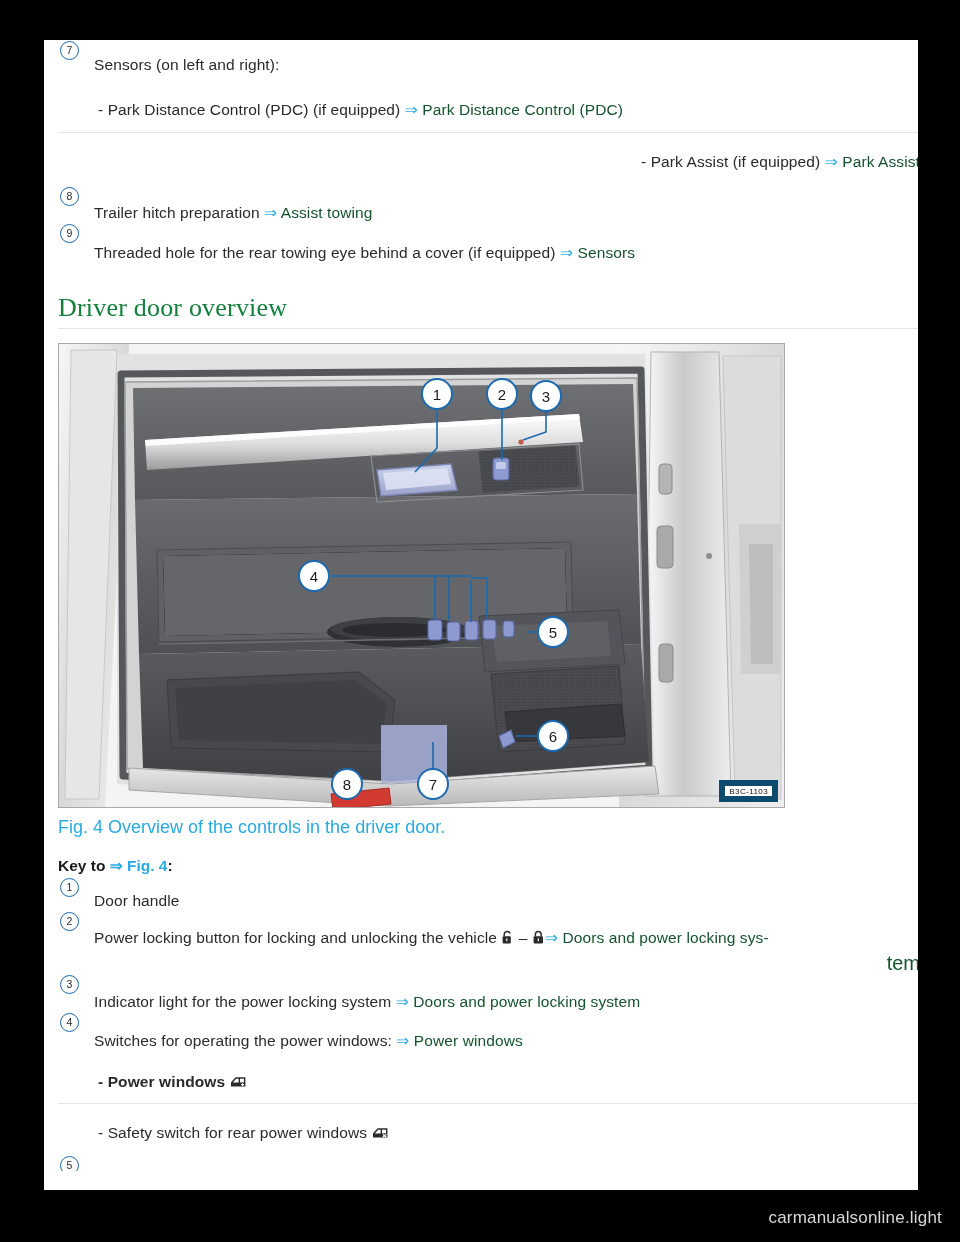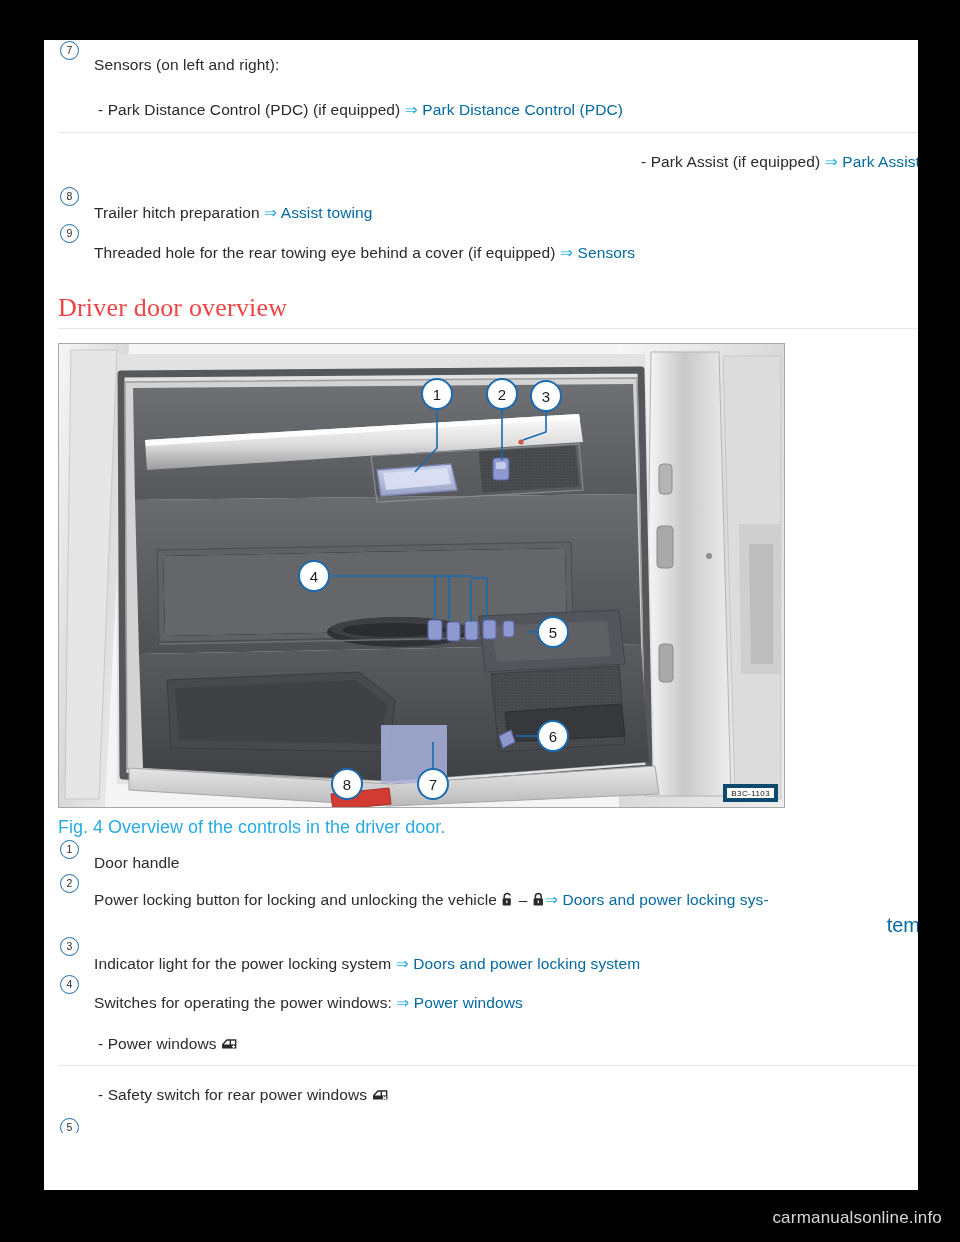--- a/index.html
+++ b/index.html
@@ -45,34 +45,34 @@
     border: 1.6px solid #1a6ab0;
     border-radius: 50%;
     color: #2a2a2a;
     font-size: 10.5px;
     line-height: 16px;
     text-align: center;
     font-family: "Liberation Sans", sans-serif;
     background: #fff;
   }
 
-  .lnk { color: #0369a1; }
+  .lnk { color: #14532d; }
   .arw { color: #29ABE2; }
 
   .sep {
     height: 1px;
     background: #e3e6e8;
     margin: 0;
   }
 
   
   h2.section-title {
     font-family: "Liberation Serif", serif;
     font-weight: normal;
-    color: #ef4444;
+    color: #15803d;
     font-size: 26px;
     margin: 0;
     padding: 0 0 5px 0;
     letter-spacing: .2px;
   }
   .title-rule {
     height: 1px;
     background: #e3e6e8;
     margin-bottom: 14px;
   }
@@ -114,21 +114,21 @@
     color: #d8d8d8;
     font-size: 17px;
     font-family: "Liberation Sans", sans-serif;
     letter-spacing: .2px;
   }
   .figlabel {
     position: absolute;
     right: 6px;
     bottom: 5px;
     background: #ffffff;
-    border: 4px solid #0c4a6e;
+    border: 6px solid #0c4a6e;
     color: #111;
     font-size: 8px;
     font-family: "Liberation Sans", sans-serif;
     padding: 1px 4px 0 4px;
     letter-spacing: .4px;
     margin-left: 32px;
   }
   svg { display:block; }
 </style>
 </head>
@@ -338,20 +338,25 @@
           <circle cx="288" cy="440" r="15" fill="#ffffff" stroke="#1a6ab0" stroke-width="2"></circle>
           <text x="288" y="446" font-family="Liberation Sans, sans-serif" font-size="15" fill="#1b1b1b" text-anchor="middle">8</text>
         </g>
       </svg>
 
       <div class="figlabel">B3C-1103</div>
     </div>
 
     <div class="fig-caption">Fig. 4 Overview of the controls in the driver door.</div>
 
+    <div class="key-to">
+      <span>Key to</span>
+      <span class="lnk">⇒</span>
+      <span class="lnk">Fig. 4</span><span>:</span>
+    </div>
 
     <div class="row" style="padding-top:13px;">
       <span class="badge">1</span>
       <span>Door handle</span>
     </div>
 
     <div class="row" style="padding-top:16px;">
       <span class="badge">2</span>
       <span>Power locking button for locking and unlocking the vehicle</span>
       <span class="glyph">
@@ -382,21 +387,21 @@
       <span class="lnk">Doors and power locking system</span>
     </div>
 
     <div class="row" style="padding-top:18px;">
       <span class="badge">4</span>
       <span>Switches for operating the power windows:</span>
       <span class="arw">⇒</span>
       <span class="lnk">Power windows</span>
     </div>
 
-    <div class="row sub" style="padding-top:20px;padding-bottom:11px;">
+    <div class="row sub" style="padding-top:20px;padding-bottom:11px;font-weight:bold;">
       <span>- Power windows</span>
       <span class="glyph">
         <svg width="17" height="15" viewBox="0 0 17 15">
           <path d="M1 12.6 L1 8.2 L5.6 3.2 L15.4 3.2 L15.4 12.6 Z" fill="#2a2a2a"></path>
           <path d="M2.8 8.4 L6.2 4.7 L8.6 4.7 L8.6 8.4 Z" fill="#ffffff"></path>
           <path d="M10 4.7 L14 4.7 L14 8.4 L10 8.4 Z" fill="#ffffff"></path>
           <path d="M11.1 10.6 h3 M12.6 9.3 v2.6" stroke="#ffffff" stroke-width="1.1"></path>
         </svg>
       </span>
     </div>
@@ -415,13 +420,13 @@
       </span>
     </div>
 
     <div class="row" style="padding-top:16px;height:16px;overflow:hidden;">
       <span class="badge">5</span>
     </div>
 
   </div>
 </div>
 
-<div class="wm">carmanualsonline.info</div>
+<div class="wm">carmanualsonline.light</div>
 
 </body></html>

